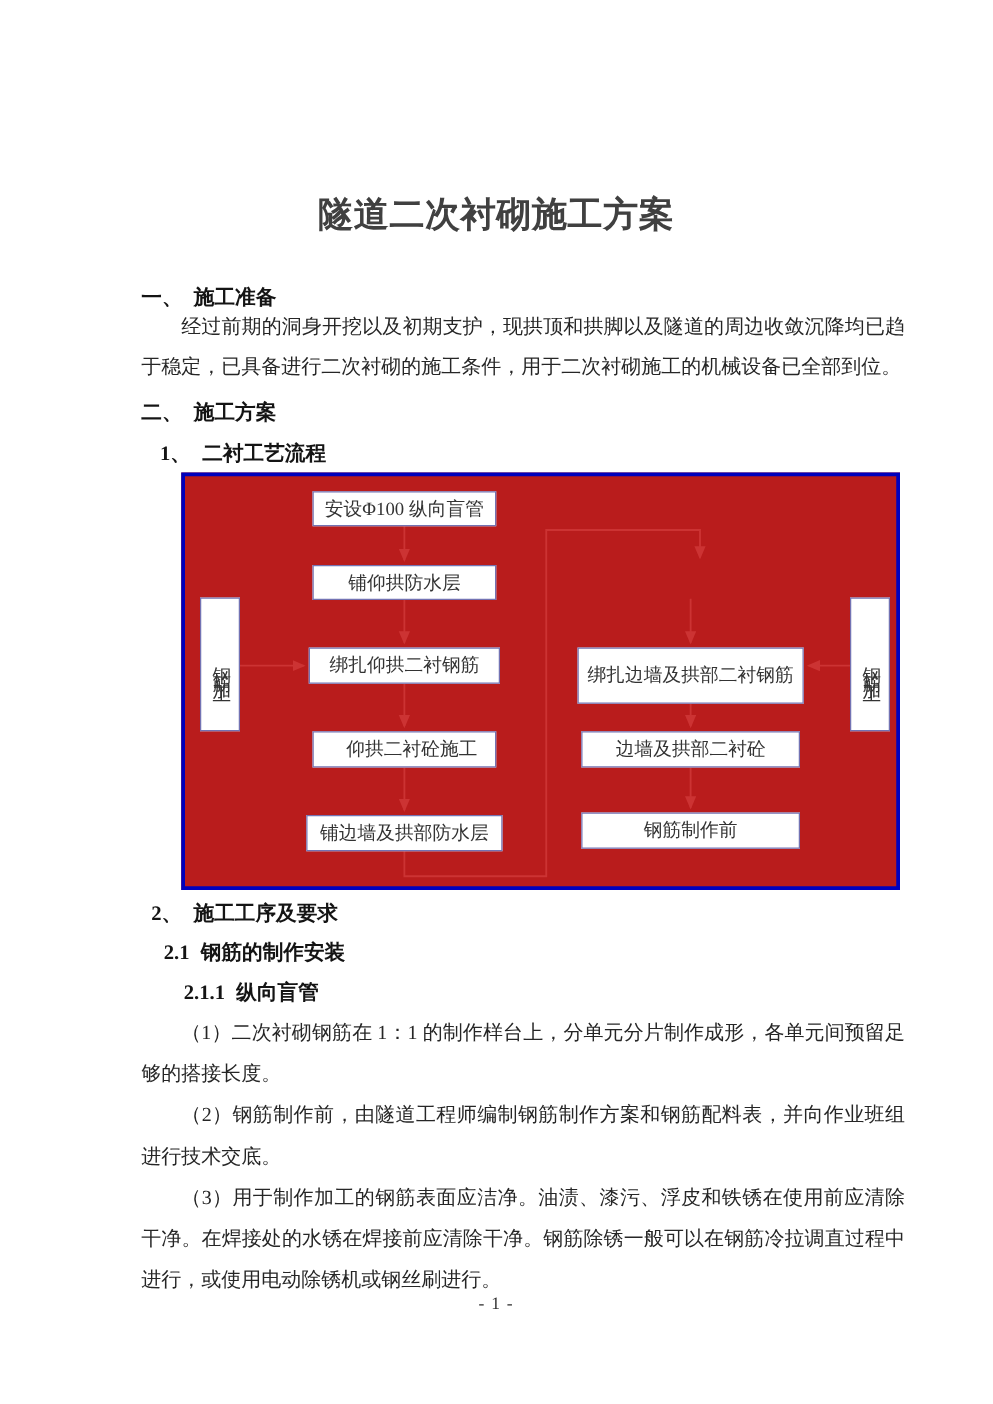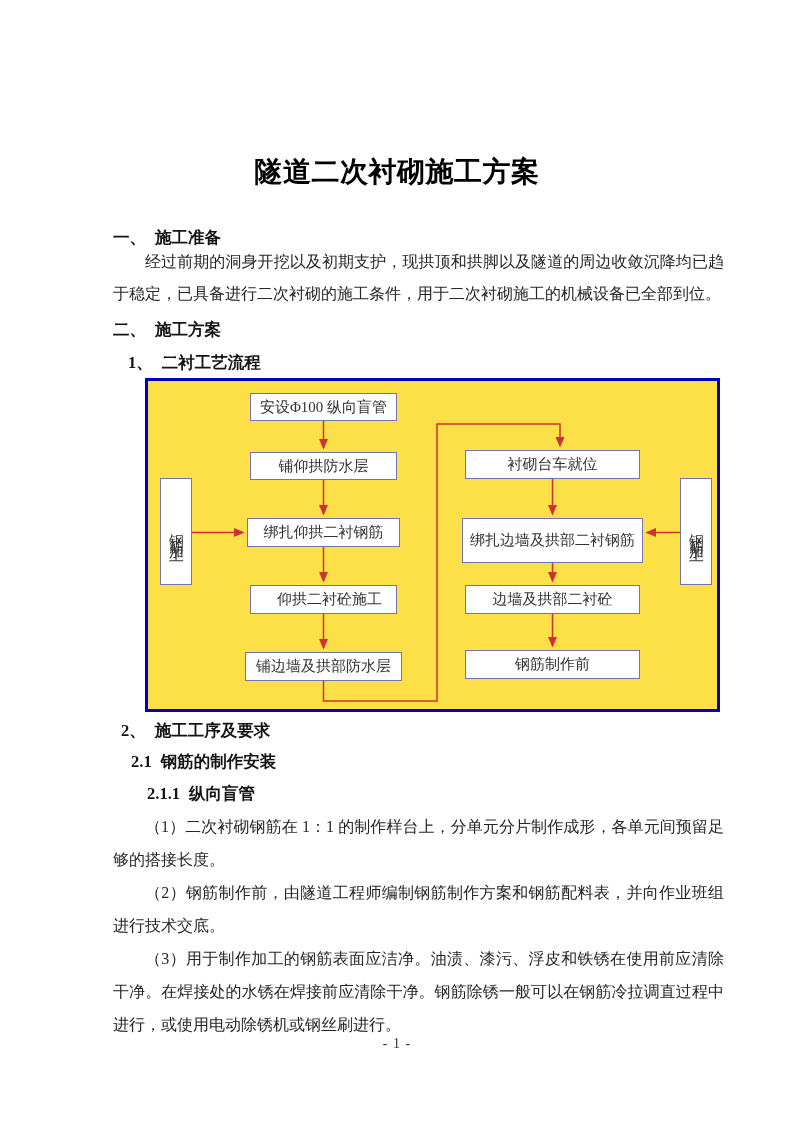--- a/index.html
+++ b/index.html
@@ -3,21 +3,21 @@
 <meta charset="utf-8">
 <style>
   html,body { margin:0; padding:0; background:#ffffff; }
   .page {
     position:relative; width:794px; height:1123px; background:#ffffff;
     font-family:"Liberation Serif","DejaVu Serif",serif; color:#212121;
     overflow:hidden;
   }
   .doc-title {
     position:absolute; top:153px; left:0; width:100%;
-    text-align:center; font-size:28px; font-weight:bold; color:#000000;
+    text-align:center; font-size:28px; font-weight:bold; color:#404040;
     letter-spacing:0.5px; white-space:nowrap;
   }
   .h {
     position:absolute; font-weight:bold; font-size:16.5px; color:#141414;
     white-space:nowrap; line-height:22px;
   }
   .h .num { margin-right:0.55em; }
   #h1   { top:227px; left:113px; }
   #h2   { top:319px; left:113px; }
   #h2-1 { top:352px; left:128px; }
@@ -27,21 +27,21 @@
   .para {
     position:absolute; left:113px; width:611px; font-size:16px;
     line-height:33px; text-align:justify; text-indent:2em; color:#262626;
   }
   #para-prep { top:246px; line-height:32px; }
   #para-1 { top:810px; }
   #para-2 { top:876px; }
   #para-3 { top:942px; }
   .flowchart {
     position:absolute; left:145px; top:378px; width:575px; height:334px;
-    border:3px solid #0000bd; box-sizing:border-box; background:#fde047;
+    border:3px solid #0000bd; box-sizing:border-box; background:#b91c1c;
   }
   .fc-inner { position:absolute; inset:0; }
   .fc-svg { position:absolute; left:0; top:0; width:100%; height:100%; }
   .fc-box {
     position:absolute; border:1.5px solid #7373b3; box-sizing:border-box;
     display:flex; align-items:center; justify-content:center;
     font-size:15px; color:#333333; white-space:nowrap; background:#ffffff;
     z-index:2;
   }
   .fc-side {
@@ -97,21 +97,20 @@
 
         <polyline points="175.5,300 175.5,320 289,320 289,43 412,43 412,65" fill="none" stroke="#cc3333" stroke-width="1.5" marker-end="url(#ah)"></polyline>
       </svg>
 
       <div class="fc-box" style="left:102px; top:12px;  width:147px; height:28px;">安设Φ100 纵向盲管</div>
       <div class="fc-box" style="left:102px; top:71px;  width:147px; height:28px;text-align:center;">铺仰拱防水层</div>
       <div class="fc-box" style="left:99px;  top:137px; width:153px; height:29px;">绑扎仰拱二衬钢筋</div>
       <div class="fc-box" style="left:102px; top:204px; width:147px; height:29px;padding-left:12px;">仰拱二衬砼施工</div>
       <div class="fc-box" style="left:97px;  top:271px; width:157px; height:29px;">铺边墙及拱部防水层</div>
 
-      <div class="fc-box" style="left:317px; top:69px;  width:175px; height:29px;">衬砌台车就位</div>
       <div class="fc-box" style="left:314px; top:137px; width:181px; height:45px;">绑扎边墙及拱部二衬钢筋</div>
       <div class="fc-box" style="left:317px; top:204px; width:175px; height:29px;">边墙及拱部二衬砼</div>
       <div class="fc-box" style="left:317px; top:269px; width:175px; height:29px;">钢筋制作前</div>
 
       <div class="fc-box fc-side" style="left:12px;  top:97px; width:32px; height:107px;">钢筋加工</div>
       <div class="fc-box fc-side" style="left:532px; top:97px; width:32px; height:107px;">钢筋加工</div>
 
     </div>
   </div>
 

